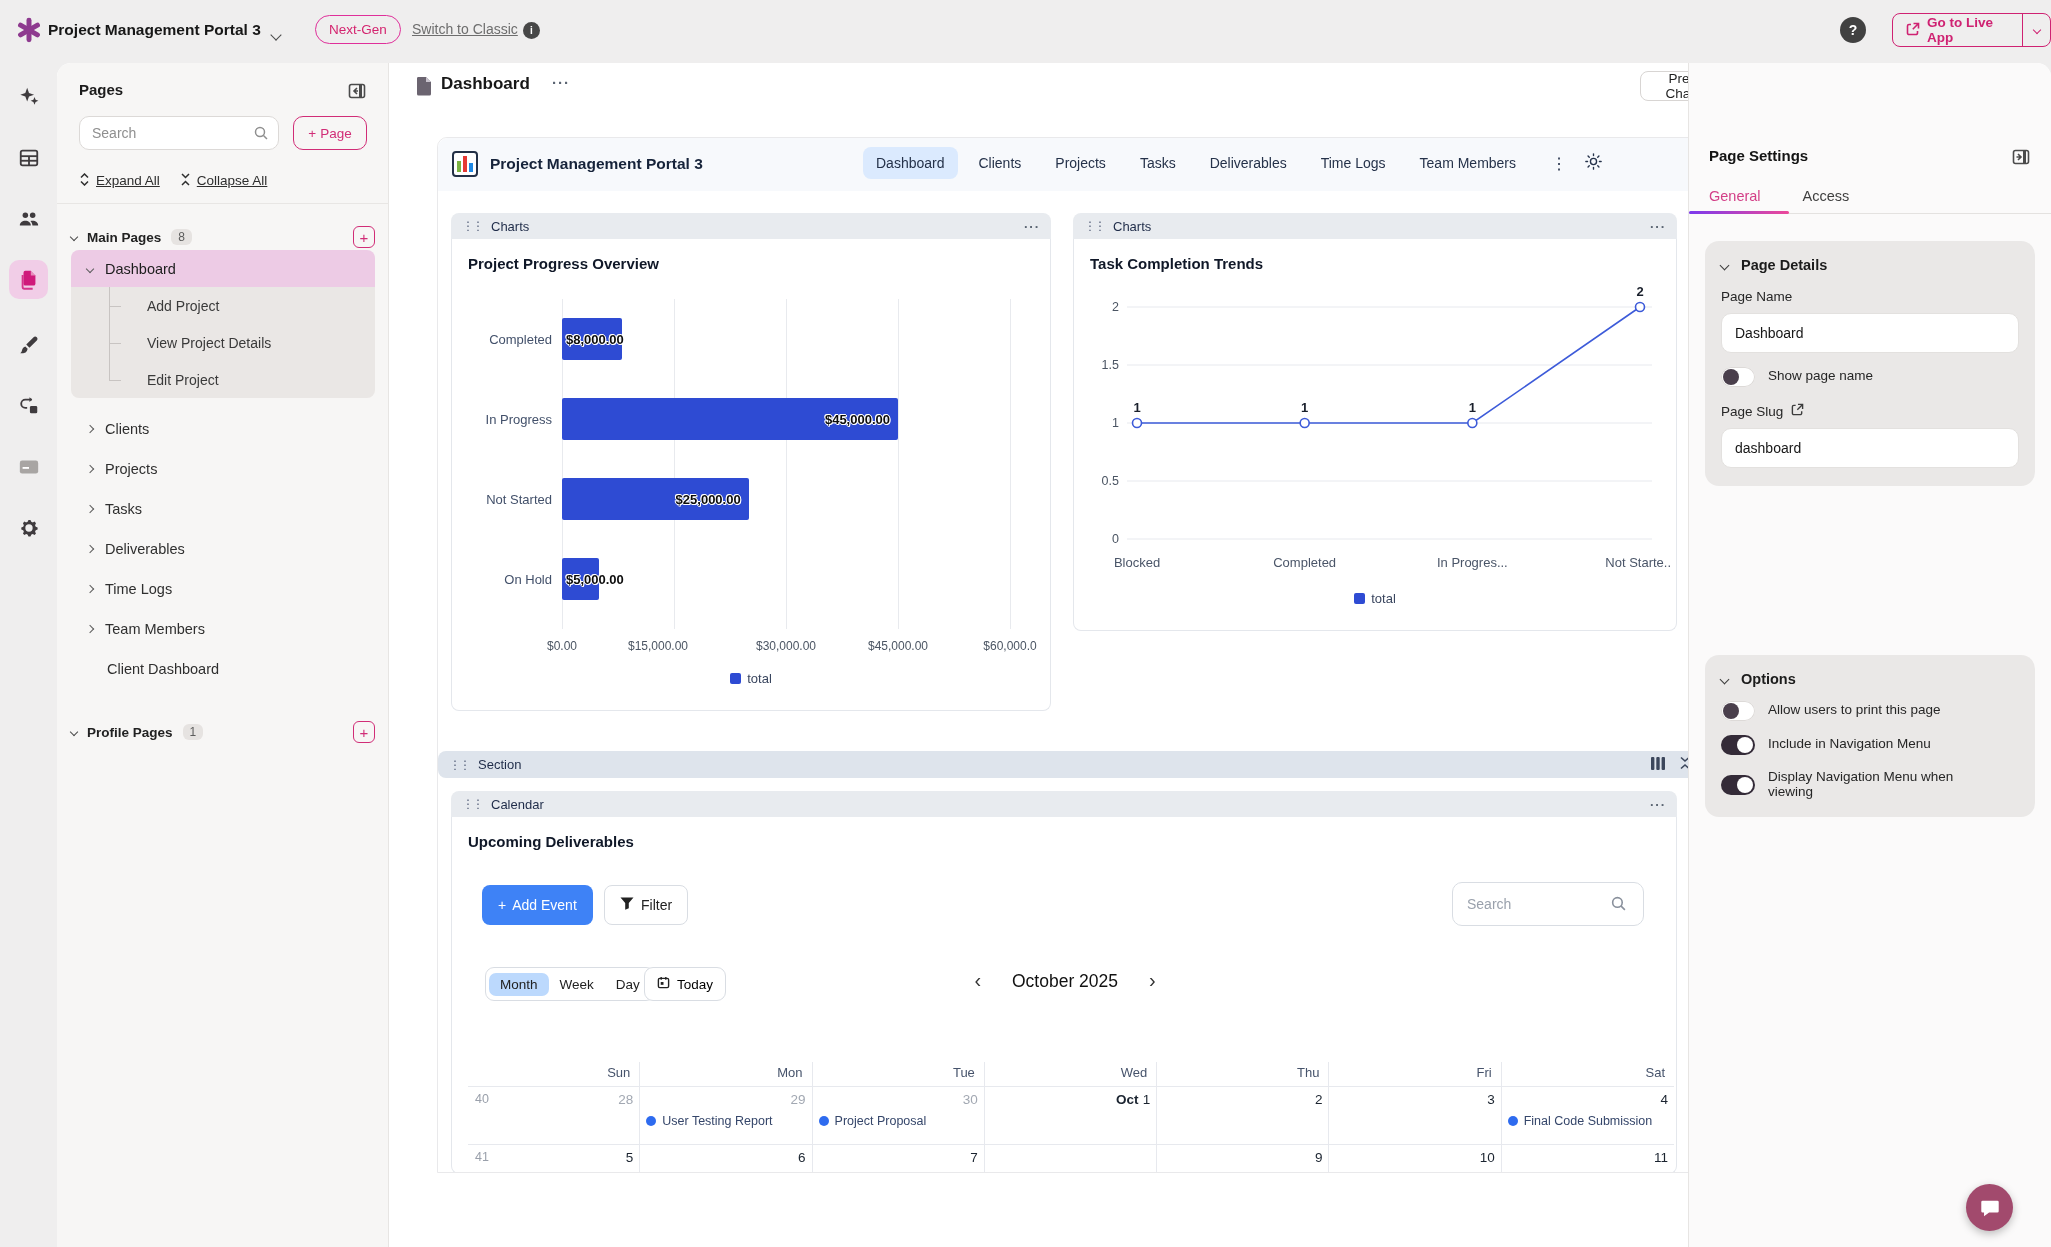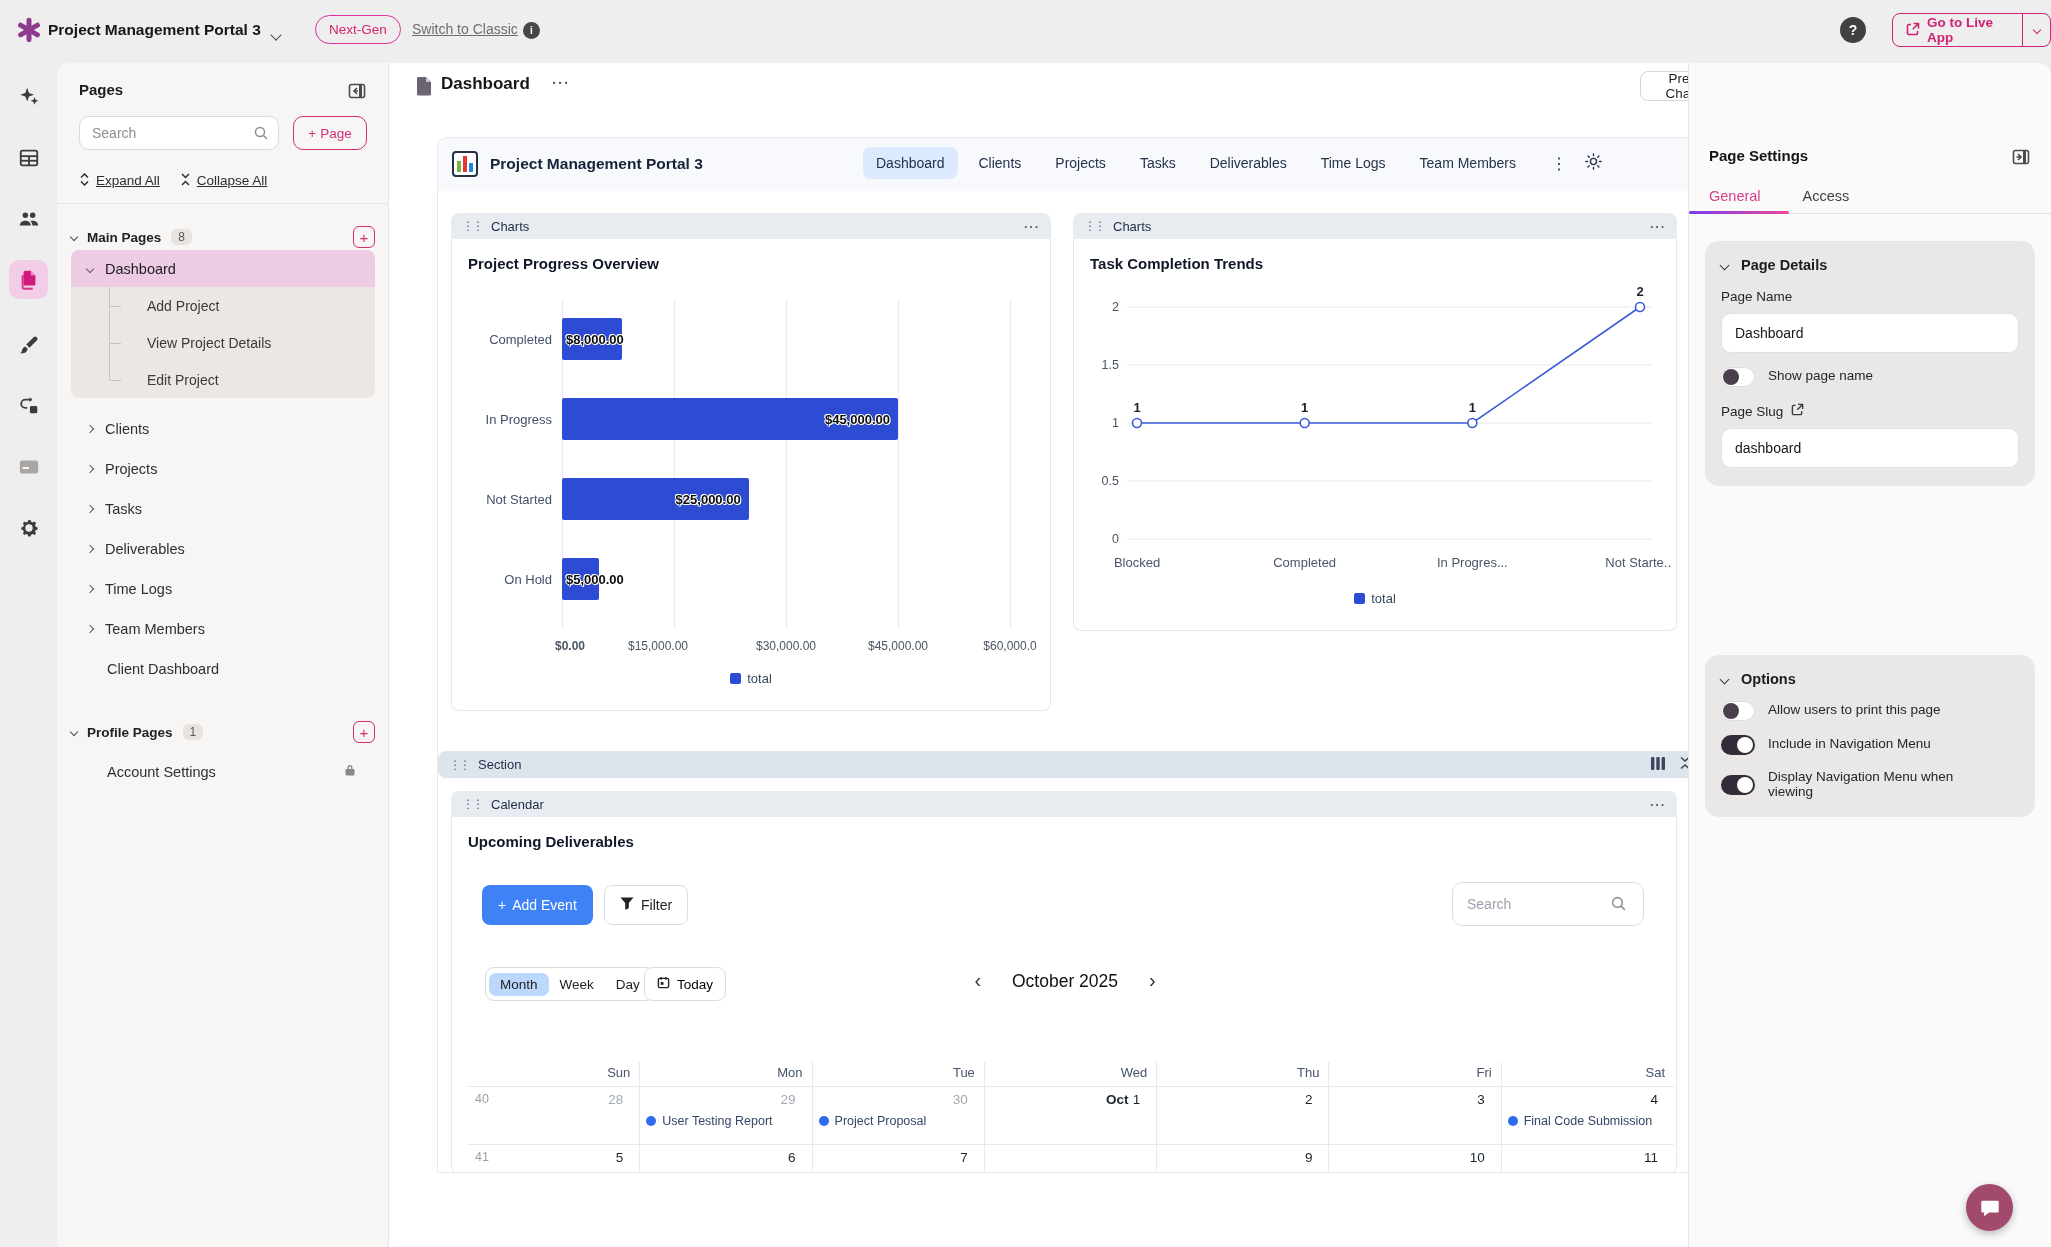--- a/index.html
+++ b/index.html
@@ -139,21 +139,21 @@
   .month-nav { position:absolute; left:0; top:152px; width:1226px; text-align:center; font-size:17.5px; color:#111; }
   .month-nav .arrow { color:#333; font-size:20px; cursor:pointer; padding:0 26px; }
   .cal-grid { position:absolute; left:16px; top:245px; width:1206px; display:grid;
        grid-template-columns:repeat(7,1fr); grid-template-rows:25px 58px 58px 58px; }
   .cal-hcell { border-bottom:1px solid #e7e9ee; border-right:1px solid #e7e9ee; font-size:13px; color:#46536b;
        text-align:right; padding:3px 9px 0 0; }
   .cal-hcell:nth-child(7n) { border-right:none; }
   .cal-cell { position:relative; border-bottom:1px solid #e7e9ee; border-right:1px solid #e7e9ee; overflow:hidden; cursor:pointer; }
   .cal-cell:nth-child(7n) { border-right:none; }
   .wknum { position:absolute; left:7px; top:5px; font-size:12.5px; color:#9aa0ab; }
-  .cal-date { position:absolute; right:16px; top:5px; font-size:13.5px; color:#1b2430; }
+  .cal-date { position:absolute; right:6px; top:5px; font-size:13.5px; color:#1b2430; }
   .cal-date.muted { color:#a2a8b2; }
   .cal-date .mon { font-weight:bold; margin-right:4px; }
   .cal-evt { position:absolute; left:6px; top:27px; right:0; display:flex; align-items:center; gap:6px;
        font-size:12.5px; color:#35466a; white-space:nowrap; overflow:hidden; }
   .cal-evt .dot { width:10px; height:10px; border-radius:50%; background:#2e6bef; flex:none; }
 
   
   .setpanel { position:absolute; right:0; top:0; width:363px; bottom:0; background:#fbfafa;
        border-left:1px solid #e7e5e3; border-radius:0 14px 0 0; }
   .sp-title { position:absolute; left:20px; top:84px; font-size:15px; font-weight:bold; color:#141414; }
@@ -374,31 +374,20 @@
         <span>Client Dashboard</span>
         </div>
     </div>
 
     <div class="group-hdr" style="top:655px">
       <span class="chev small"></span>
       <span class="glabel">Profile Pages</span>
       <span class="gbadge">1</span>
       <button class="gplus">+</button>
     </div>
-    <div class="tree" style="top:690px">
-      <div class="tree-row" style="padding-left:36px">
-        <span>Account Settings</span>
-        <span class="lock">
-          <svg width="14" height="14" viewBox="0 0 14 14" fill="#8a8a8a">
-              <rect x="2.5" y="6" width="9" height="6.5" rx="1.2"></rect>
-              <path d="M4.5 6V4.5a2.5 2.5 0 0 1 5 0V6h-1.4V4.5a1.1 1.1 0 0 0-2.2 0V6z"></path>
-            </svg>
-        </span>
-      </div>
-    </div>
   </div>
 
   <div class="canvas">
     <span class="crumb-ico">
       <svg width="18" height="20" viewBox="0 0 18 20" fill="#6b6470">
           <path d="M3 1h8l5 5v12a1.5 1.5 0 0 1-1.5 1.5h-11A1.5 1.5 0 0 1 2 18V2.5A1.5 1.5 0 0 1 3 1z"></path>
           <path d="M11 1v5h5z" fill="#c9c3cd"></path>
         </svg>
     </span>
     <span class="crumb">Dashboard</span>
@@ -450,21 +439,21 @@
 
       <div class="blk-hdr" style="left:13px; top:75px; width:600px;">
         <span class="drag">⋮⋮</span>
         <span>Charts</span>
         <span class="dots">···</span>
       </div>
       <div class="card" style="left:13px; top:101px; width:600px; height:472px;">
         <div class="card-title">Project Progress Overview</div>
         <div class="bars-plot">
             <div class="grid-v" style="left: 110px;"></div>
-            <span class="xtick" style="left: 118px; font-weight: bold;">$0.00</span>
+            <span class="xtick" style="left: 110px;">$0.00</span>
             <div class="grid-v" style="left: 222px;"></div>
             <span class="xtick" style="left: 206px;">$15,000.00</span>
             <div class="grid-v" style="left: 334px;"></div>
             <span class="xtick" style="left: 334px;">$30,000.00</span>
             <div class="grid-v" style="left: 446px;"></div>
             <span class="xtick" style="left: 446px;">$45,000.00</span>
             <div class="grid-v" style="left: 558px;"></div>
             <span class="xtick" style="left: 558px;">$60,000.0</span>
             <span class="bar-row-label" style="top: 48px; left: 4px;">Completed</span>
             <div class="hbar" style="left: 110px; top: 27px; width: 59.7333px;"></div>

